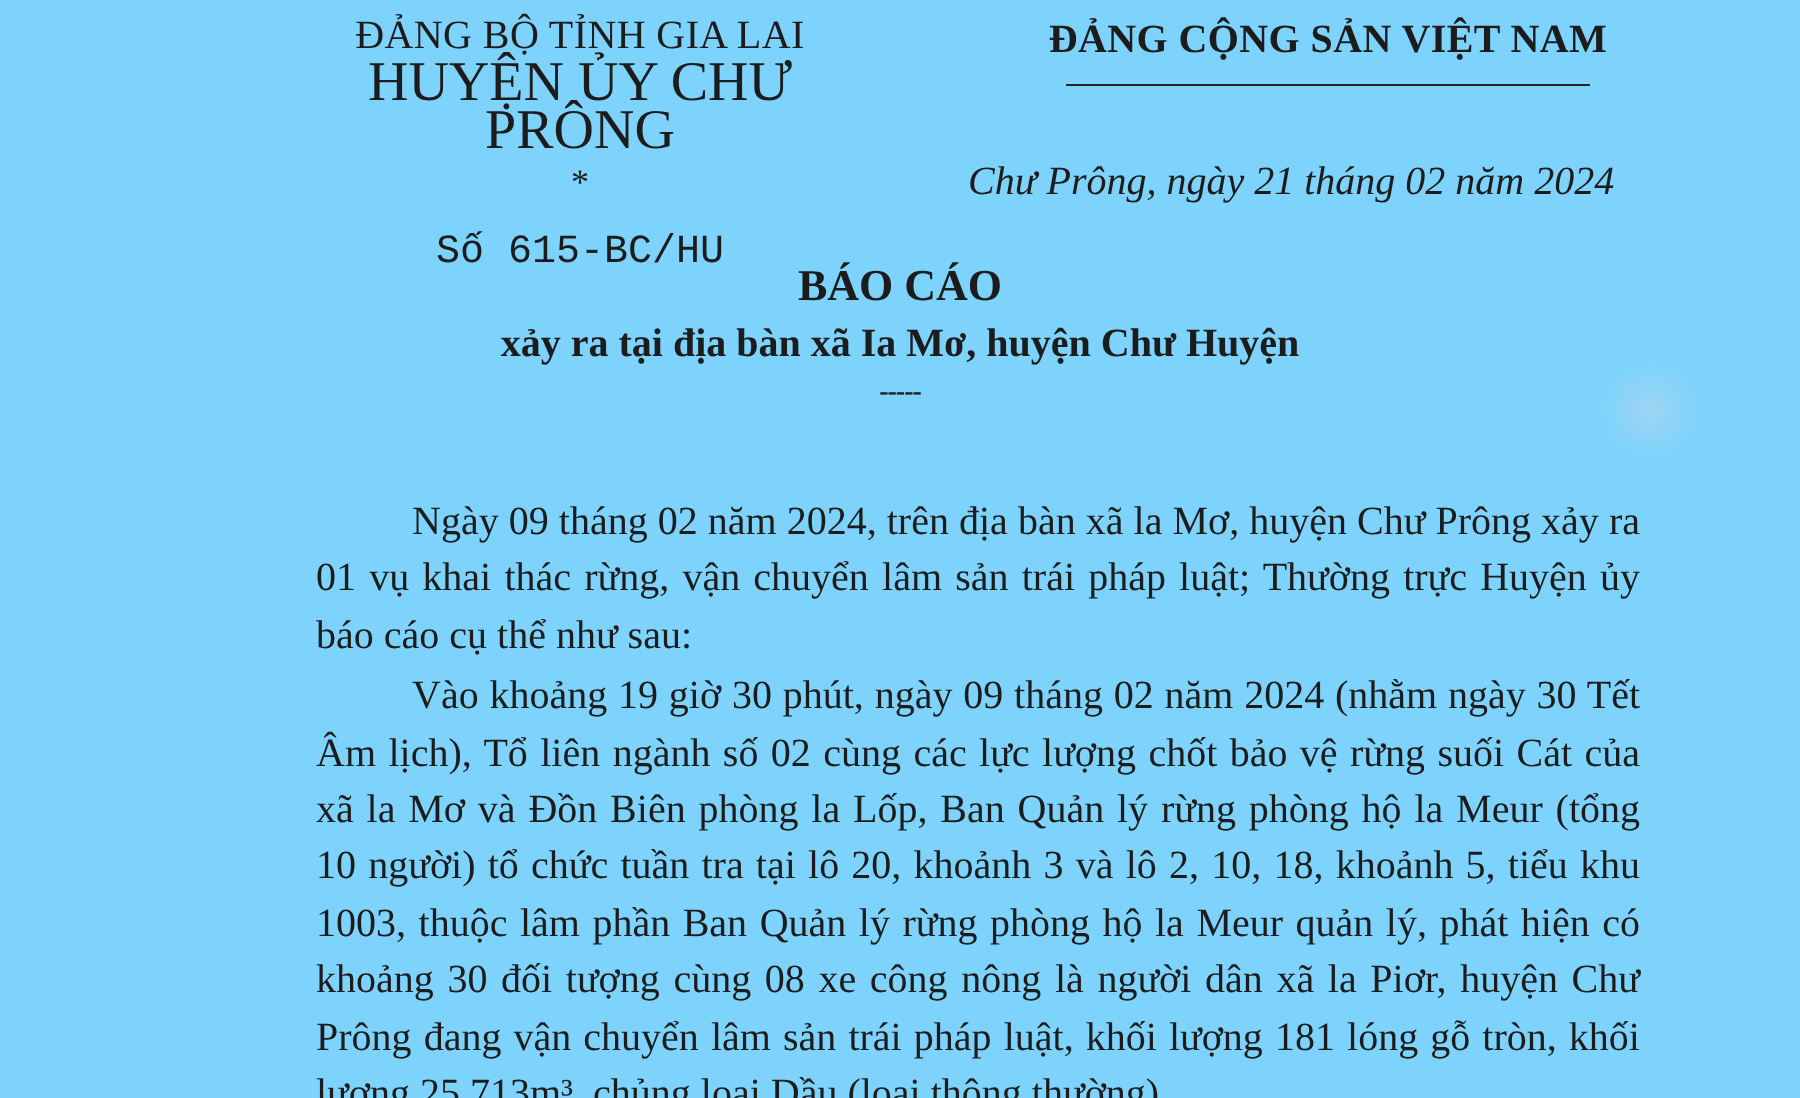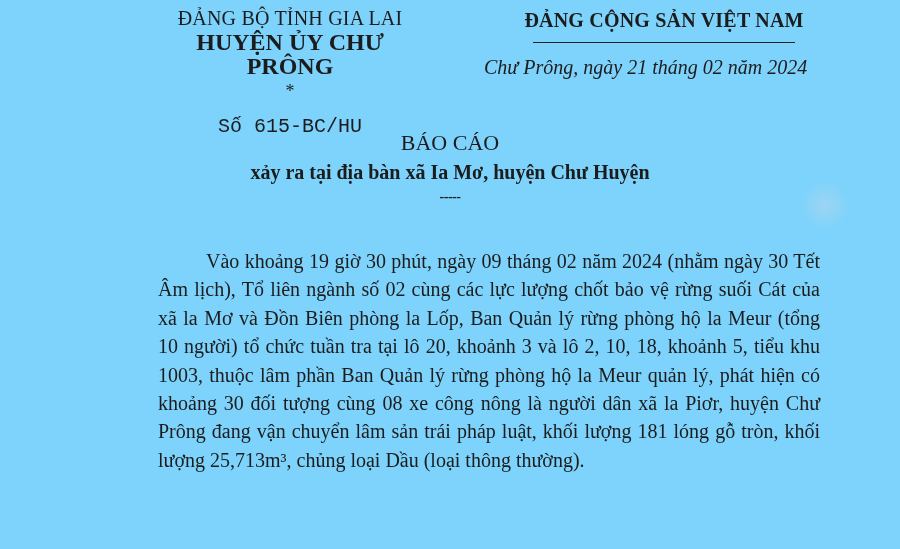--- a/index.html
+++ b/index.html
@@ -27,22 +27,22 @@
       top: 6px;
       width: 260px;
       text-align: center;
     }
     .left-header .party {
       font-size: 20px;
       line-height: 24px;
       letter-spacing: 0.2px;
     }
     .left-header .committee {
-      font-size: 24px;
-      font-weight: bold;
+      font-size: 28px;
+      font-weight: normal;
       line-height: 24px;
     }
     .left-header .star {
       font-size: 18px;
       line-height: 18px;
       margin-top: 4px;
     }
     .left-header .number {
       font-size: 20px;
       line-height: 24px;
@@ -65,34 +65,34 @@
     .right-header .rule {
       width: 262px;
       height: 0;
       border-top: 1.5px solid #222;
       margin: 8px auto 0 auto;
     }
     .right-header .place-date {
       font-size: 20px;
       font-style: italic;
       line-height: 24px;
-      margin-top: 12px;
+      margin-top: 36px;
       text-align: left;
       padding-left: 20px;
     }
     .title-block {
       position: absolute;
       left: 150px;
       top: 130px;
       width: 600px;
       text-align: center;
     }
     .title-block .doc-type {
       font-size: 22px;
-      font-weight: normal;
+      font-weight: bold;
       line-height: 26px;
     }
     .title-block .subject {
       font-size: 20px;
       font-weight: bold;
       line-height: 32px;
     }
     .title-block .separator {
       font-size: 14px;
       font-weight: bold;
@@ -140,18 +140,19 @@
     <div class="place-date">Chư Prông, ngày 21 tháng 02 năm 2024</div>
   </div>
 
   <div class="title-block">
     <div class="doc-type">BÁO CÁO</div>
     <div class="subject">xảy ra tại địa bàn xã Ia Mơ, huyện Chư Huyện</div>
     <div class="separator">-----</div>
   </div>
 
   <div class="body-text">
+    <p>Ngày 09 tháng 02 năm 2024, trên địa bàn xã la Mơ, huyện Chư Prông xảy ra 01 vụ khai thác rừng, vận chuyển lâm sản trái pháp luật; Thường trực Huyện ủy báo cáo cụ thể như sau:</p>
     <p>Vào khoảng 19 giờ 30 phút, ngày 09 tháng 02 năm 2024 (nhằm ngày 30 Tết Âm lịch), Tổ liên ngành số 02 cùng các lực lượng chốt bảo vệ rừng suối Cát của xã la Mơ và Đồn Biên phòng la Lốp, Ban Quản lý rừng phòng hộ la Meur (tổng 10 người) tổ chức tuần tra tại lô 20, khoảnh 3 và lô 2, 10, 18, khoảnh 5, tiểu khu 1003, thuộc lâm phần Ban Quản lý rừng phòng hộ la Meur quản lý, phát hiện có khoảng 30 đối tượng cùng 08 xe công nông là người dân xã la Piơr, huyện Chư Prông đang vận chuyển lâm sản trái pháp luật, khối lượng 181 lóng gỗ tròn, khối lượng 25,713m³, chủng loại Dầu (loại thông thường).</p>
 
   </div>
 
   <div class="faint-mark"></div>
 </div>
 
 </body></html>

